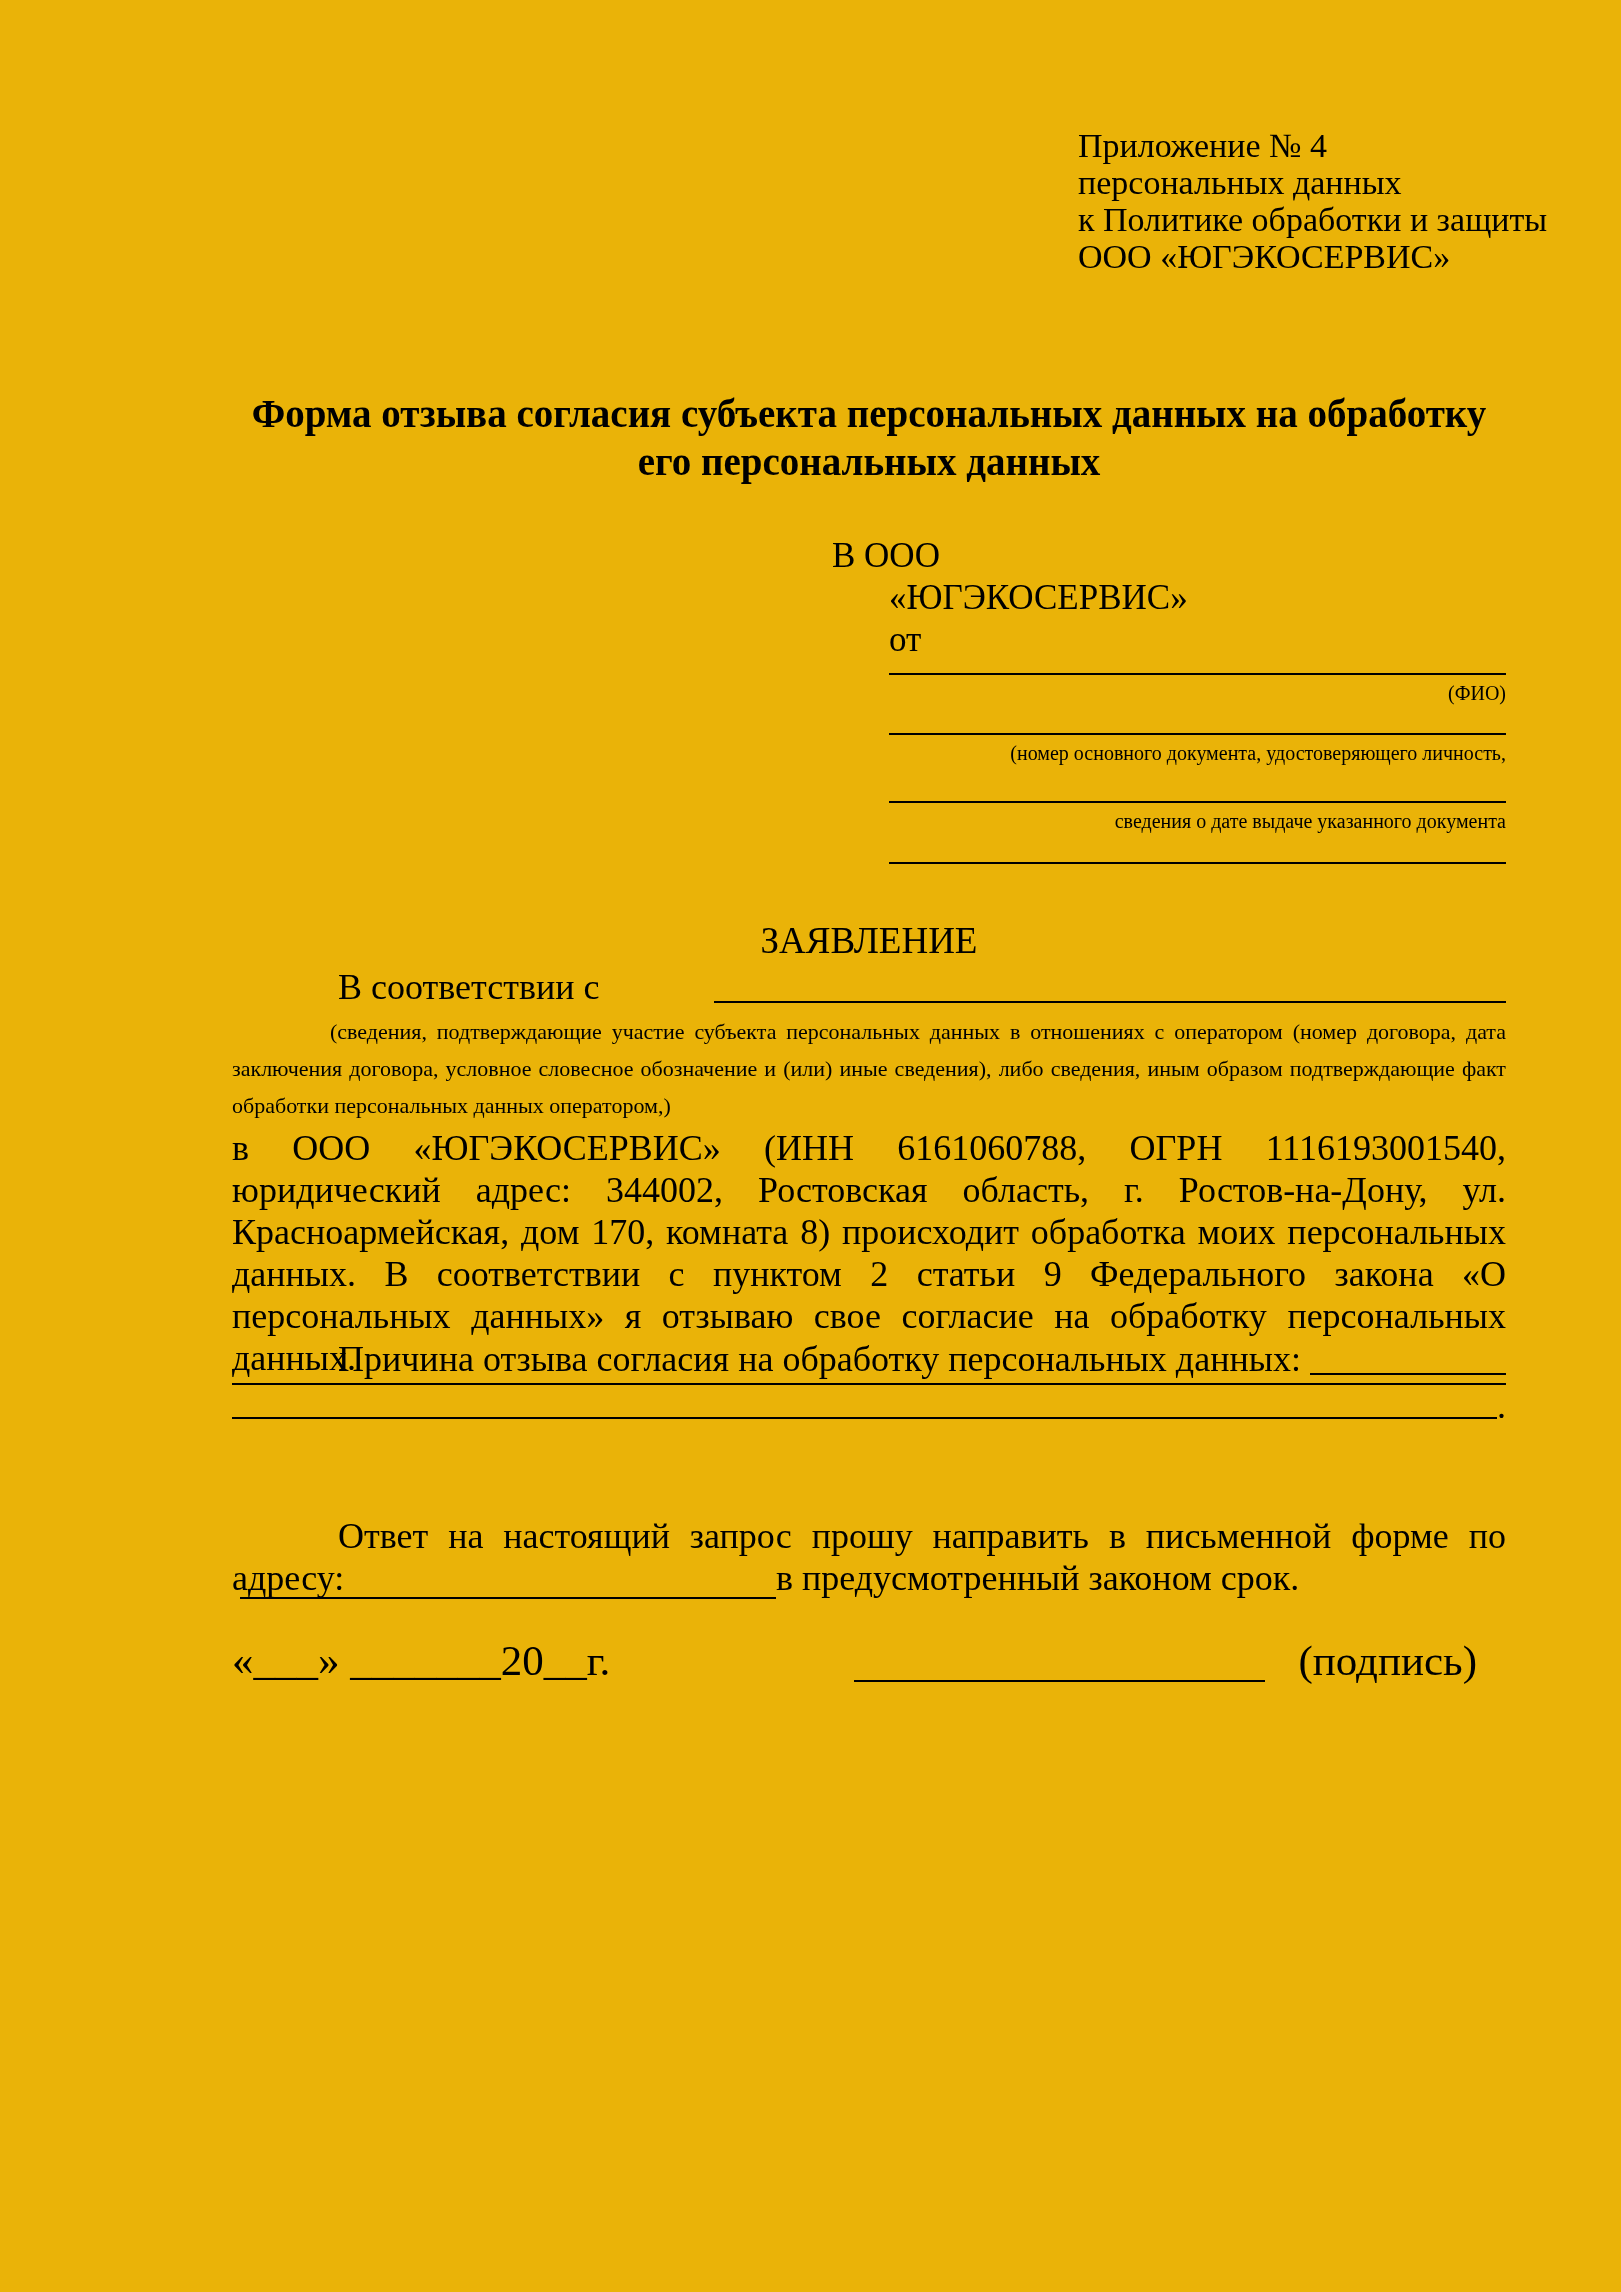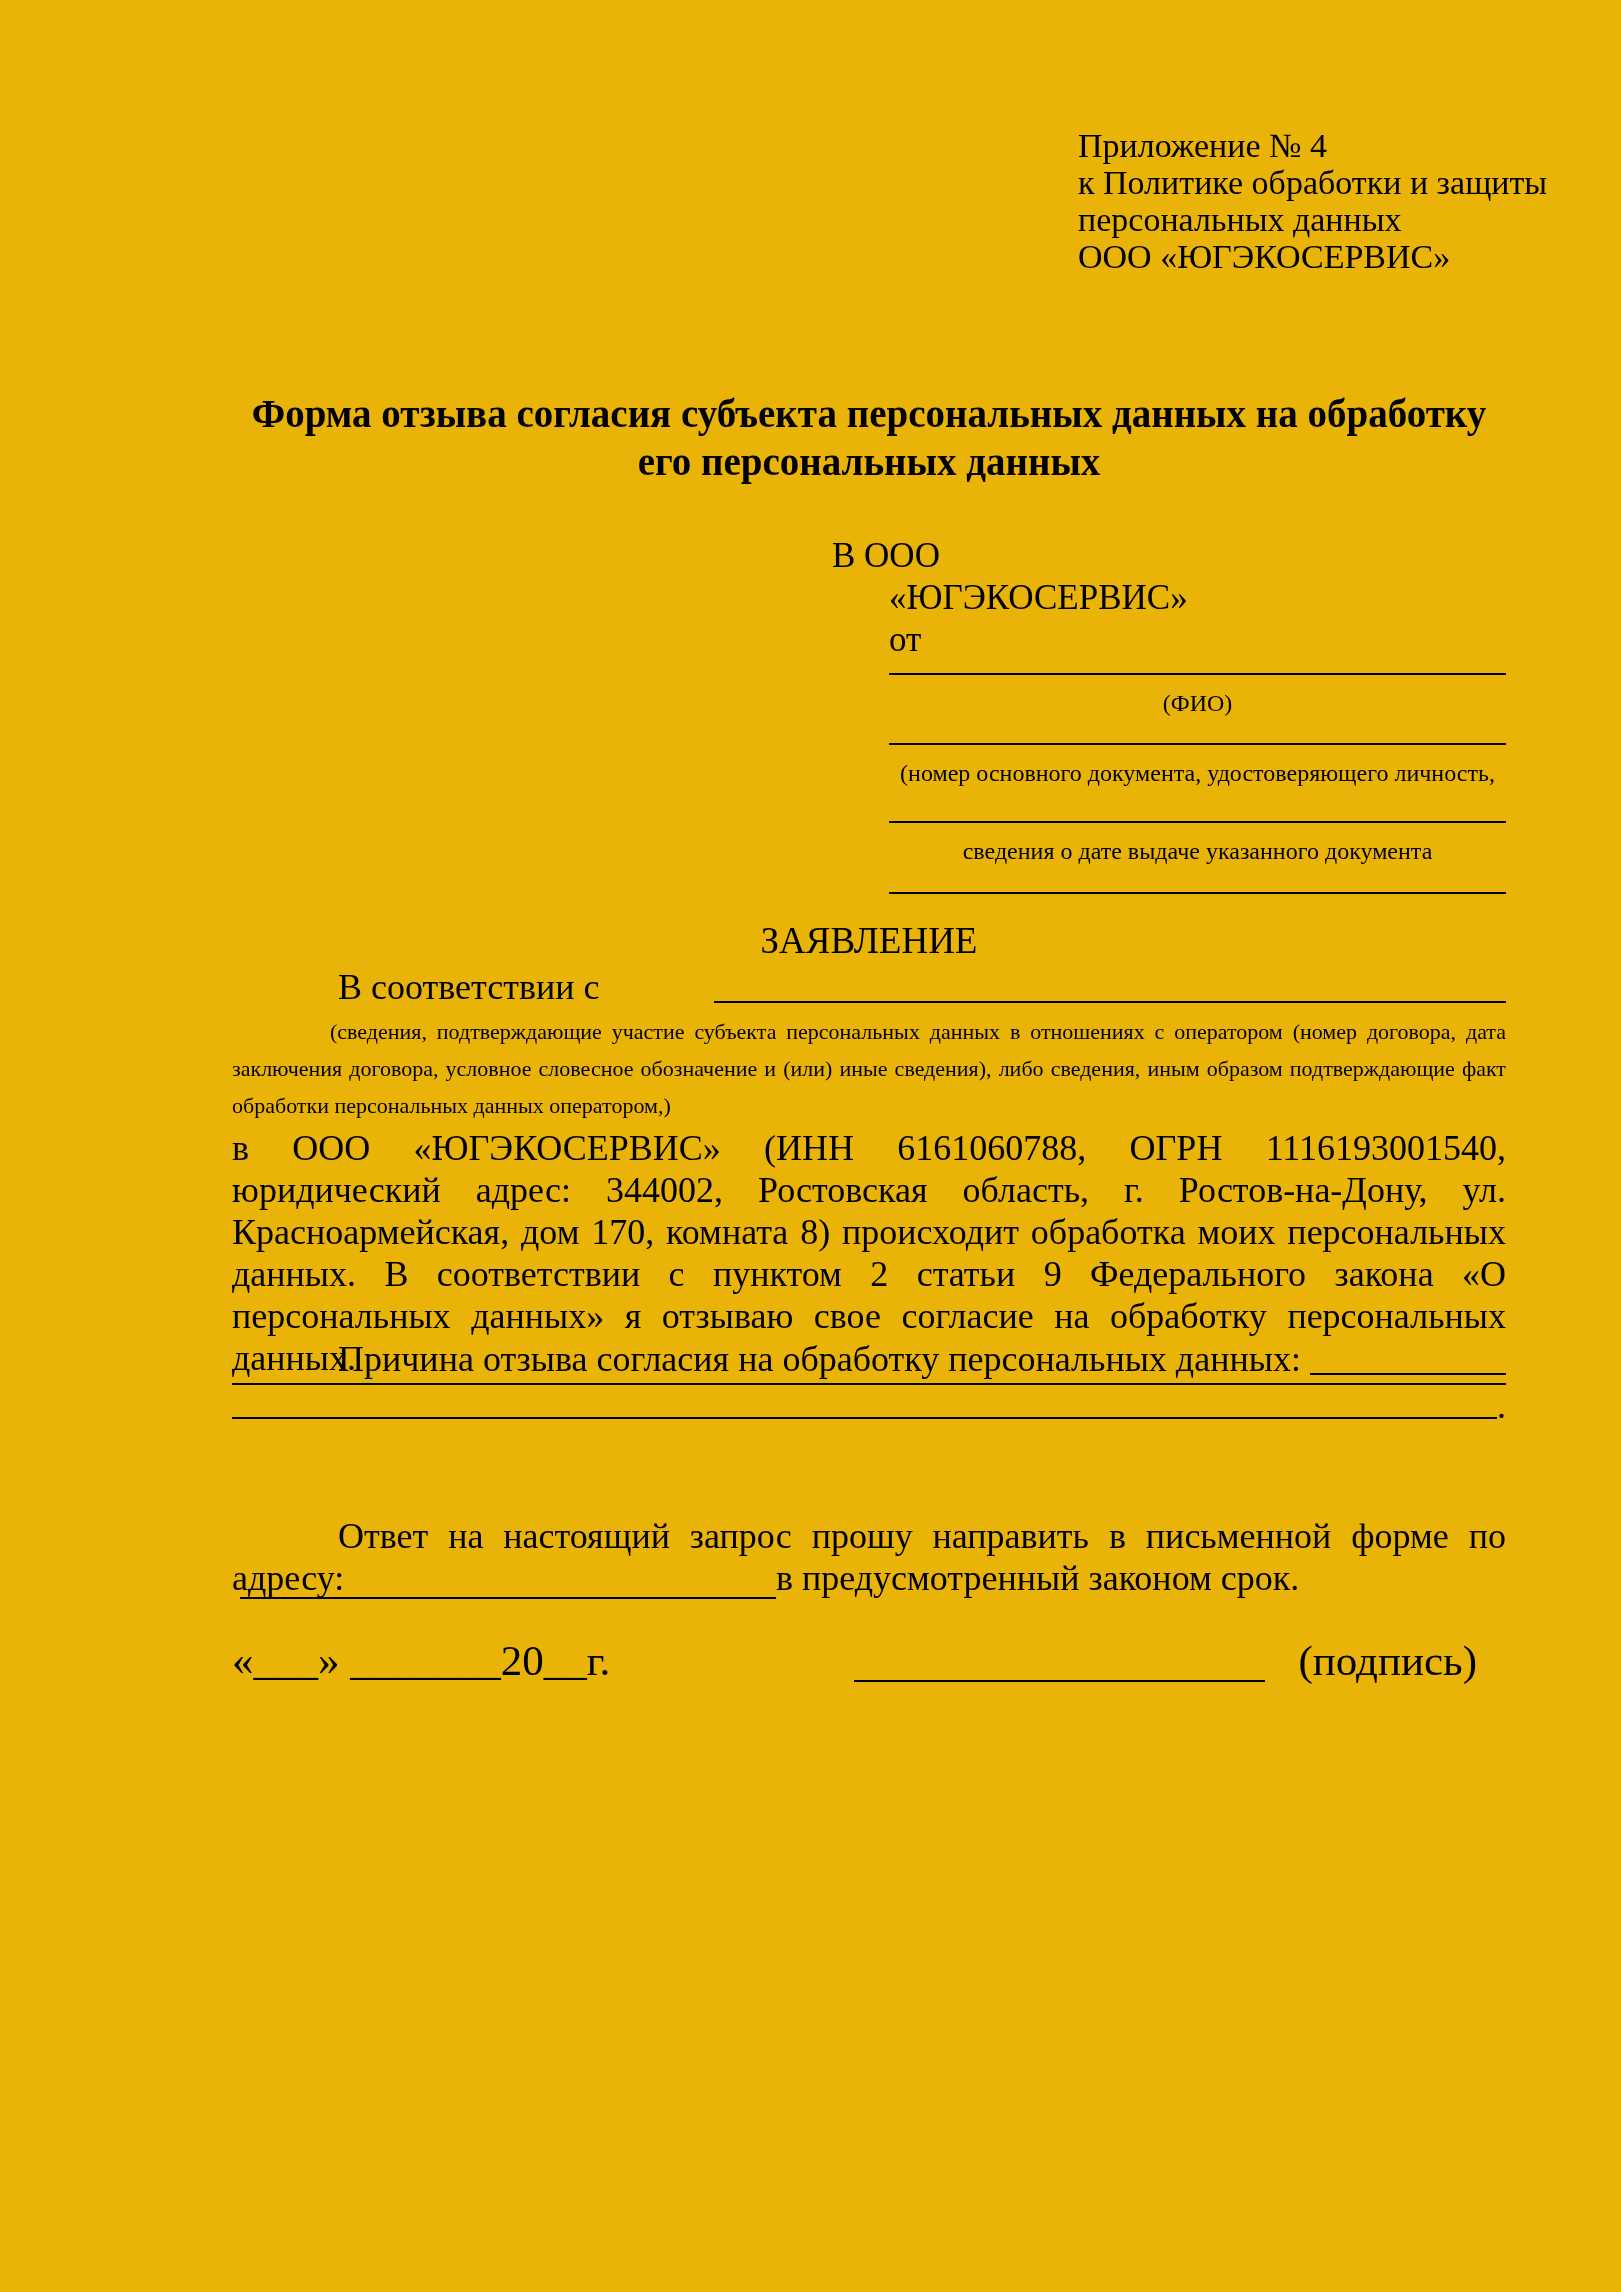--- a/index.html
+++ b/index.html
@@ -37,24 +37,24 @@
     position: absolute;
     left: 832px;
     top: 535px;
     width: 674px;
     font-size: 35px;
     line-height: 42px;
   }
   .addressee .indented { margin-left: 57px; }
   .fill-field .blank { border-bottom: 2.9px solid #000; }
   .fill-field .cap {
-    font-size: 24px;
+    font-size: 20px;
     line-height: 33px;
-    padding-top: 12px;
-    text-align: center;
+    padding-top: 2px;
+    text-align: right;
     white-space: nowrap;
   }
   .b0 { height: 11.8px; }
   .b1 { height: 23.5px; }
   .b2 { height: 31px; }
   .b3 { height: 23.5px; }
   
   .zayavlenie {
     position: absolute;
     left: 232px;
@@ -175,22 +175,22 @@
   }
   .sign-group .sign-cap { white-space: nowrap; line-height: 43px; }
 </style>
 </head>
 <body>
 
 <div class="page">
 
   <div class="header-note">
     <div>Приложение № 4</div>
+    <div>персональных данных</div>
     <div>к Политике обработки и защиты</div>
-    <div>персональных данных</div>
     <div>ООО «ЮГЭКОСЕРВИС»</div>
   </div>
 
   <div class="doc-title">
     <div>Форма отзыва согласия субъекта персональных данных на обработку</div>
     <div>его персональных данных</div>
   </div>
 
   <div class="addressee">
     <div>В ООО</div>

